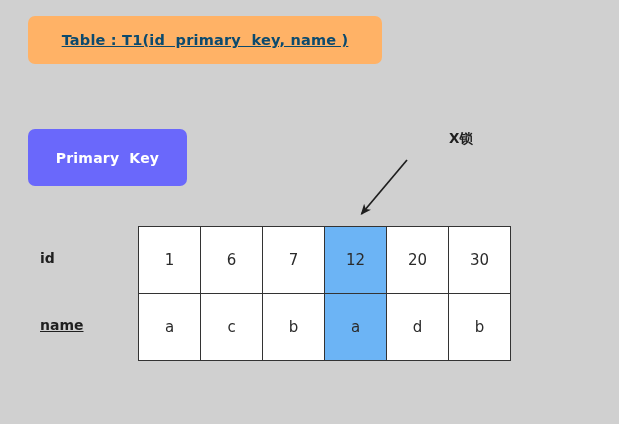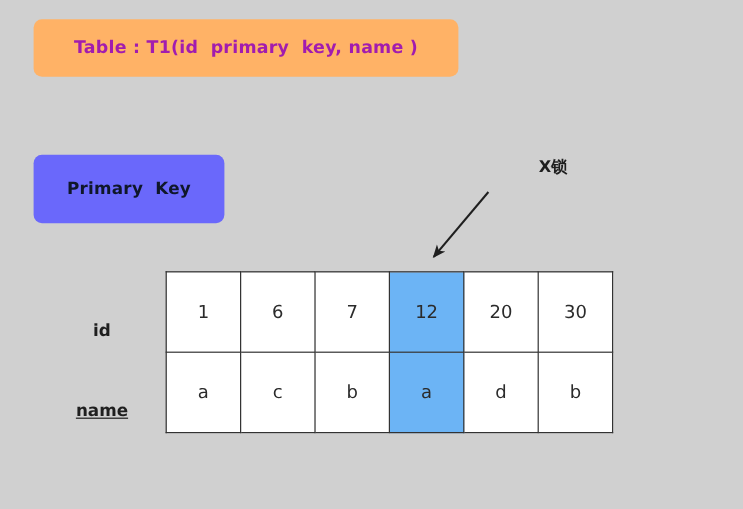--- a/index.html
+++ b/index.html
@@ -26,43 +26,44 @@
     background: #ffb266;
     border-radius: 7px;
     display: flex;
     align-items: center;
     justify-content: center;
     box-sizing: border-box;
   }
   .table-banner-text {
     font-size: 14.5px;
     font-weight: bold;
-    color: #a21caf;
+    color: #0c4a6e;
     letter-spacing: 0.2px;
     white-space: pre;
+    text-decoration: underline;
   }
 
   
   .pk-badge {
     position: absolute;
     left: 28px;
     top: 129px;
     width: 159px;
     height: 57px;
     background: #6a68fb;
     border-radius: 7px;
     display: flex;
     align-items: center;
     justify-content: center;
     box-sizing: border-box;
   }
   .pk-badge-text {
     font-size: 14px;
     font-weight: bold;
-    color: #0f172a;
+    color: #ffffff;
     letter-spacing: 0.2px;
     white-space: pre;
   }
 
   
   .annotation-label {
     position: absolute;
     left: 409px;
     top: 130px;
     font-size: 13.5px;
@@ -78,25 +79,24 @@
     width: 90px;
     height: 80px;
     pointer-events: none;
   }
 
   
   .row-label {
     position: absolute;
     left: 40px;
     width: 90px;
-    text-align: center;
+    text-align: left;
     font-size: 14px;
     font-weight: bold;
     color: #1f1f1f;
-    margin-top: 18px;
   }
   .row-label.id-label   { top: 250px; }
   .row-label.name-label { top: 317px; text-decoration: underline; }
 
   
   .grid {
     position: absolute;
     left: 138px;
     top: 226px;
     border-collapse: collapse;

